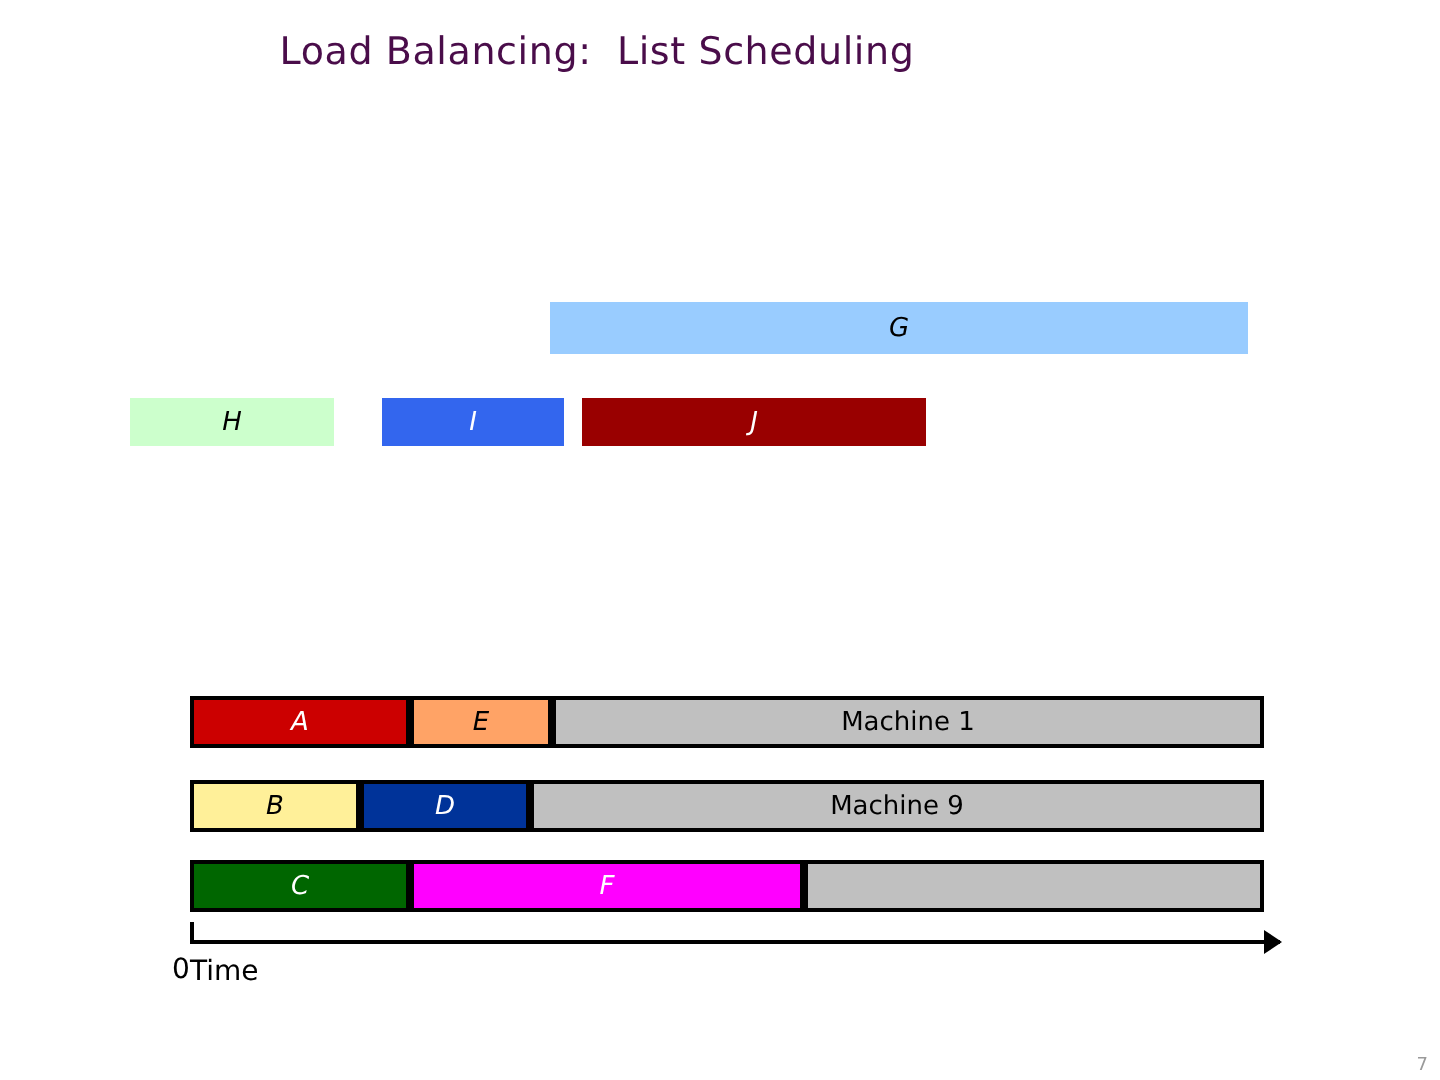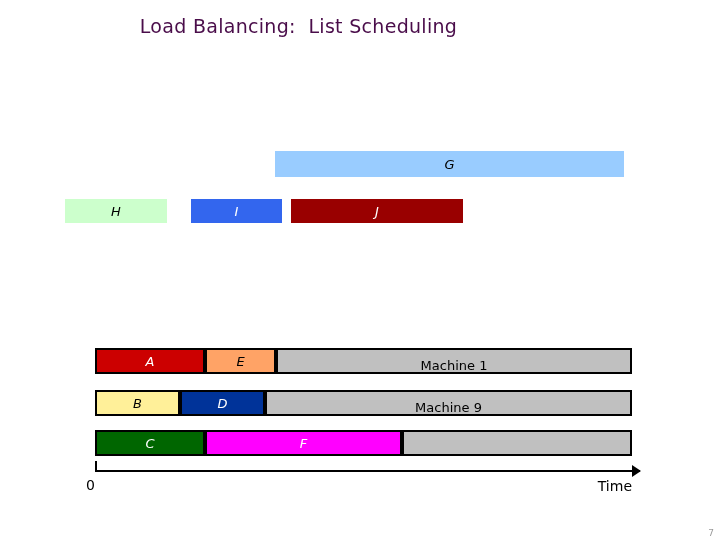--- a/index.html
+++ b/index.html
@@ -82,21 +82,20 @@
     justify-content: center;
     font-family: "DejaVu Sans", sans-serif;
     font-size: 13px;
     font-style: italic;
     line-height: 1;
     white-space: nowrap;
   }
   .machine-row .seg.idle {
     font-style: normal;
     font-size: 13px;
-    align-items: flex-end;
   }
 
   
   #time-axis {
     position: absolute;
     left: 95px;
     top: 470px;
     width: 545px;
     height: 2px;
     background: #000000;
@@ -124,21 +123,21 @@
     top: 477px;
     font-family: "DejaVu Sans", sans-serif;
     font-size: 14px;
     color: #000000;
   }
   #time-axis-label {
     position: absolute;
     left: 95px;
     top: 478px;
     width: 537px;
-    text-align: right;
+    text-align: left;
     font-family: "DejaVu Sans", sans-serif;
     font-size: 14px;
     color: #000000;
   }
 
   #page-number {
     position: absolute;
     right: 6px;
     bottom: 2px;
     font-family: "DejaVu Sans", sans-serif;

